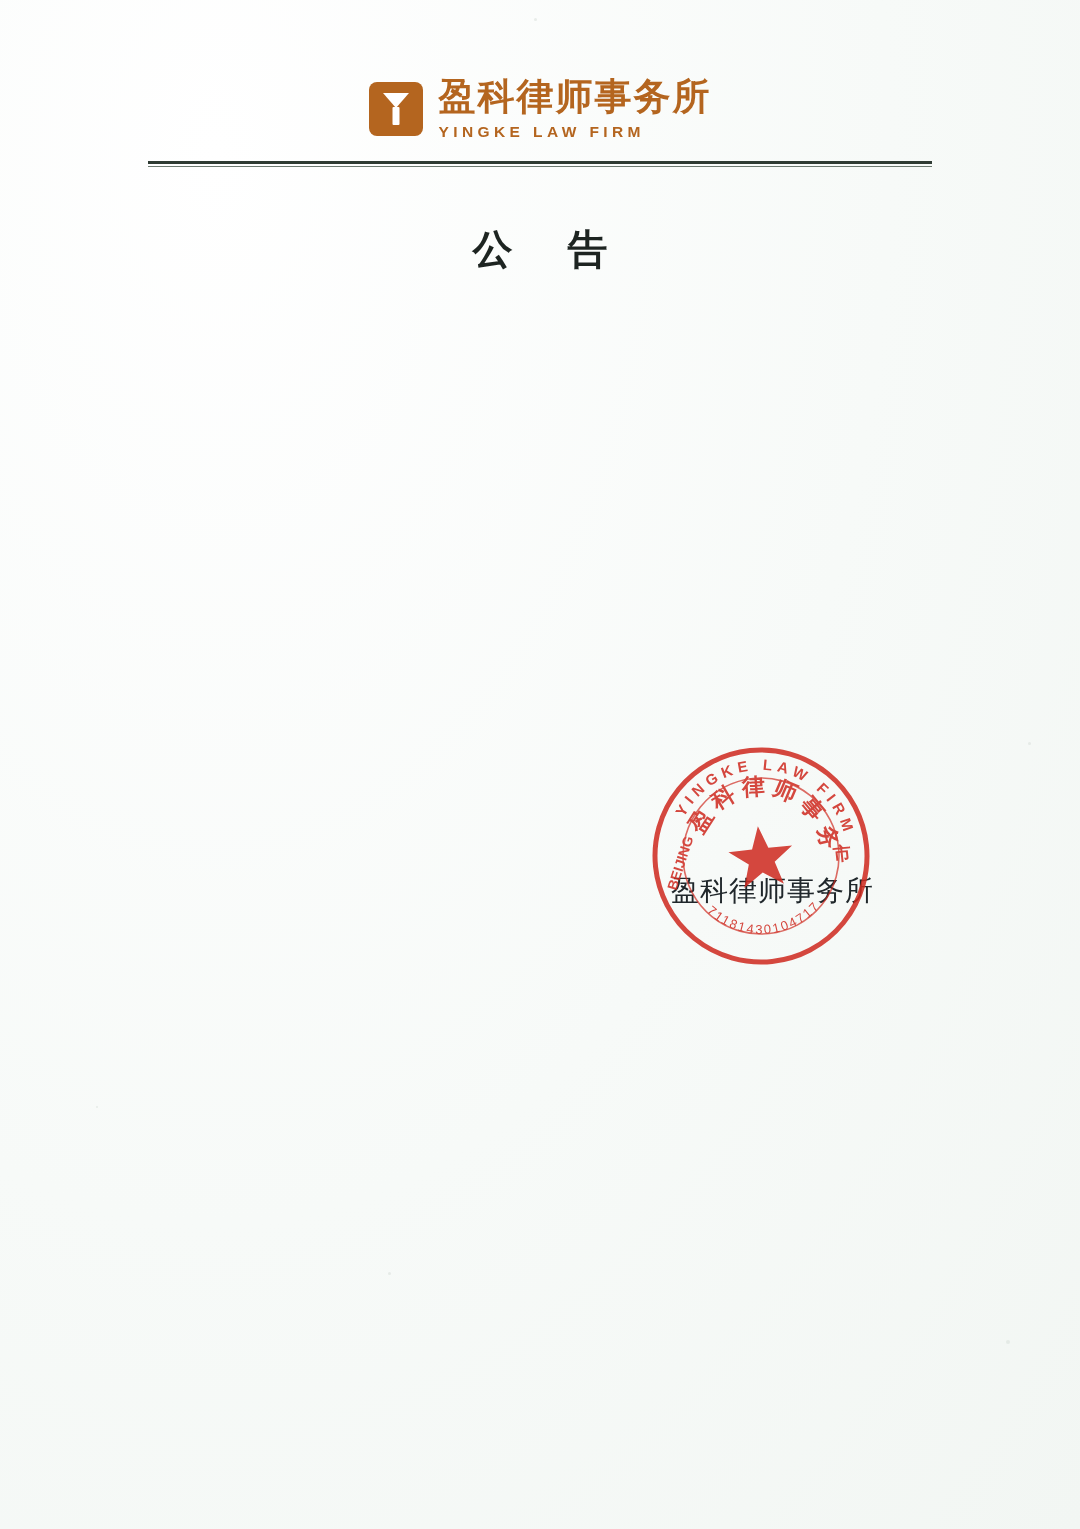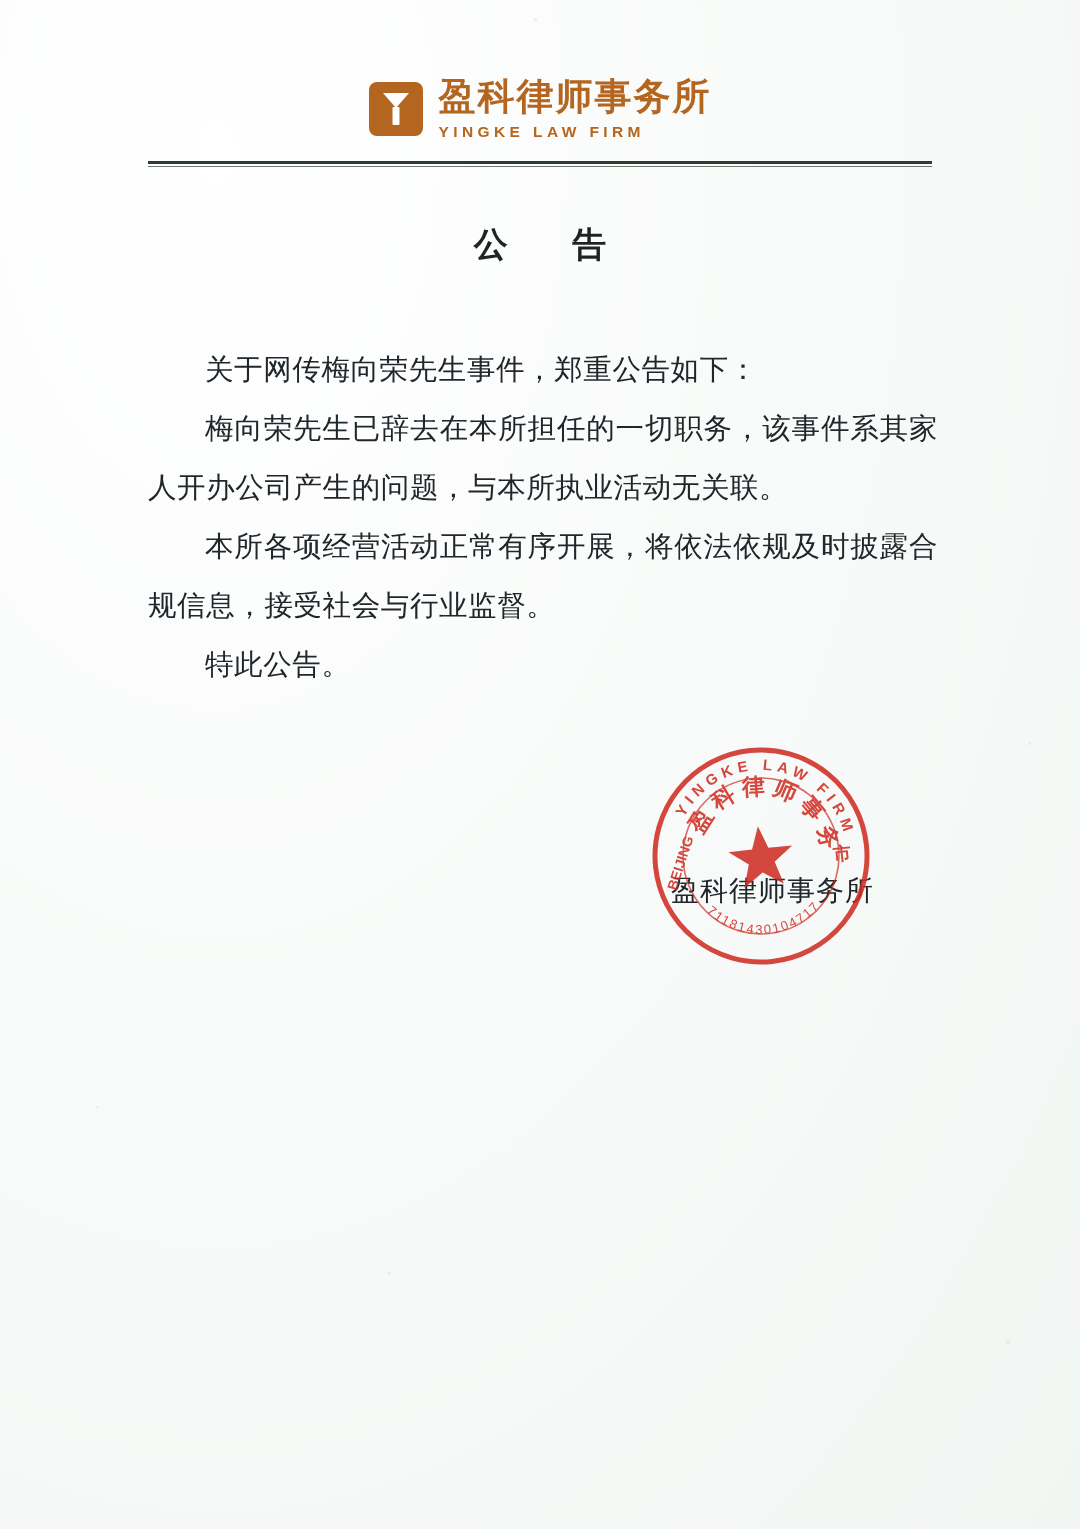--- a/index.html
+++ b/index.html
@@ -108,23 +108,23 @@
     background: #6d7a71;
   }
 
   
   .doc-title {
     position: absolute;
     top: 222px;
     left: 0;
     right: 0;
     text-align: center;
-    font-family: Liberation Mono, monospace;
+    font-family: Liberation Sans, sans-serif;
     font-weight: bold;
-    font-size: 34px;
+    font-size: 40px;
     letter-spacing: 22px;
     color: #1d2421;
     text-indent: 22px;
   }
 
   
   .body-copy {
     position: absolute;
     top: 340px;
     left: 148px;
@@ -186,26 +186,20 @@
         <div class="logo-cn">盈科律师事务所</div>
         <div class="logo-en">YINGKE LAW FIRM</div>
       </div>
     </div>
     <div class="rule"></div>
     <div class="rule-thin"></div>
   </div>
 
   <div class="doc-title">公 告</div>
 
-  <div class="body-copy">
-    <p>关于网传梅向荣先生事件，郑重公告如下：</p>
-    <p>梅向荣先生已辞去在本所担任的一切职务，该事件系其家人开办公司产生的问题，与本所执业活动无关联。</p>
-    <p>本所各项经营活动正常有序开展，将依法依规及时披露合规信息，接受社会与行业监督。</p>
-    <p>特此公告。</p>
-  </div>
 
   <div class="sig-block">
     <div class="sig-name">盈科律师事务所</div>
   </div>
 
   <div class="seal">
     <svg width="232" height="232" viewBox="0 0 232 232">
       <defs>
         <path id="arcOuterTop" d="M 30,116 A 86,86 0 0 1 202,116"></path>
         <path id="arcOuterBottom" d="M 38,116 A 78,78 0 0 0 194,116"></path>

